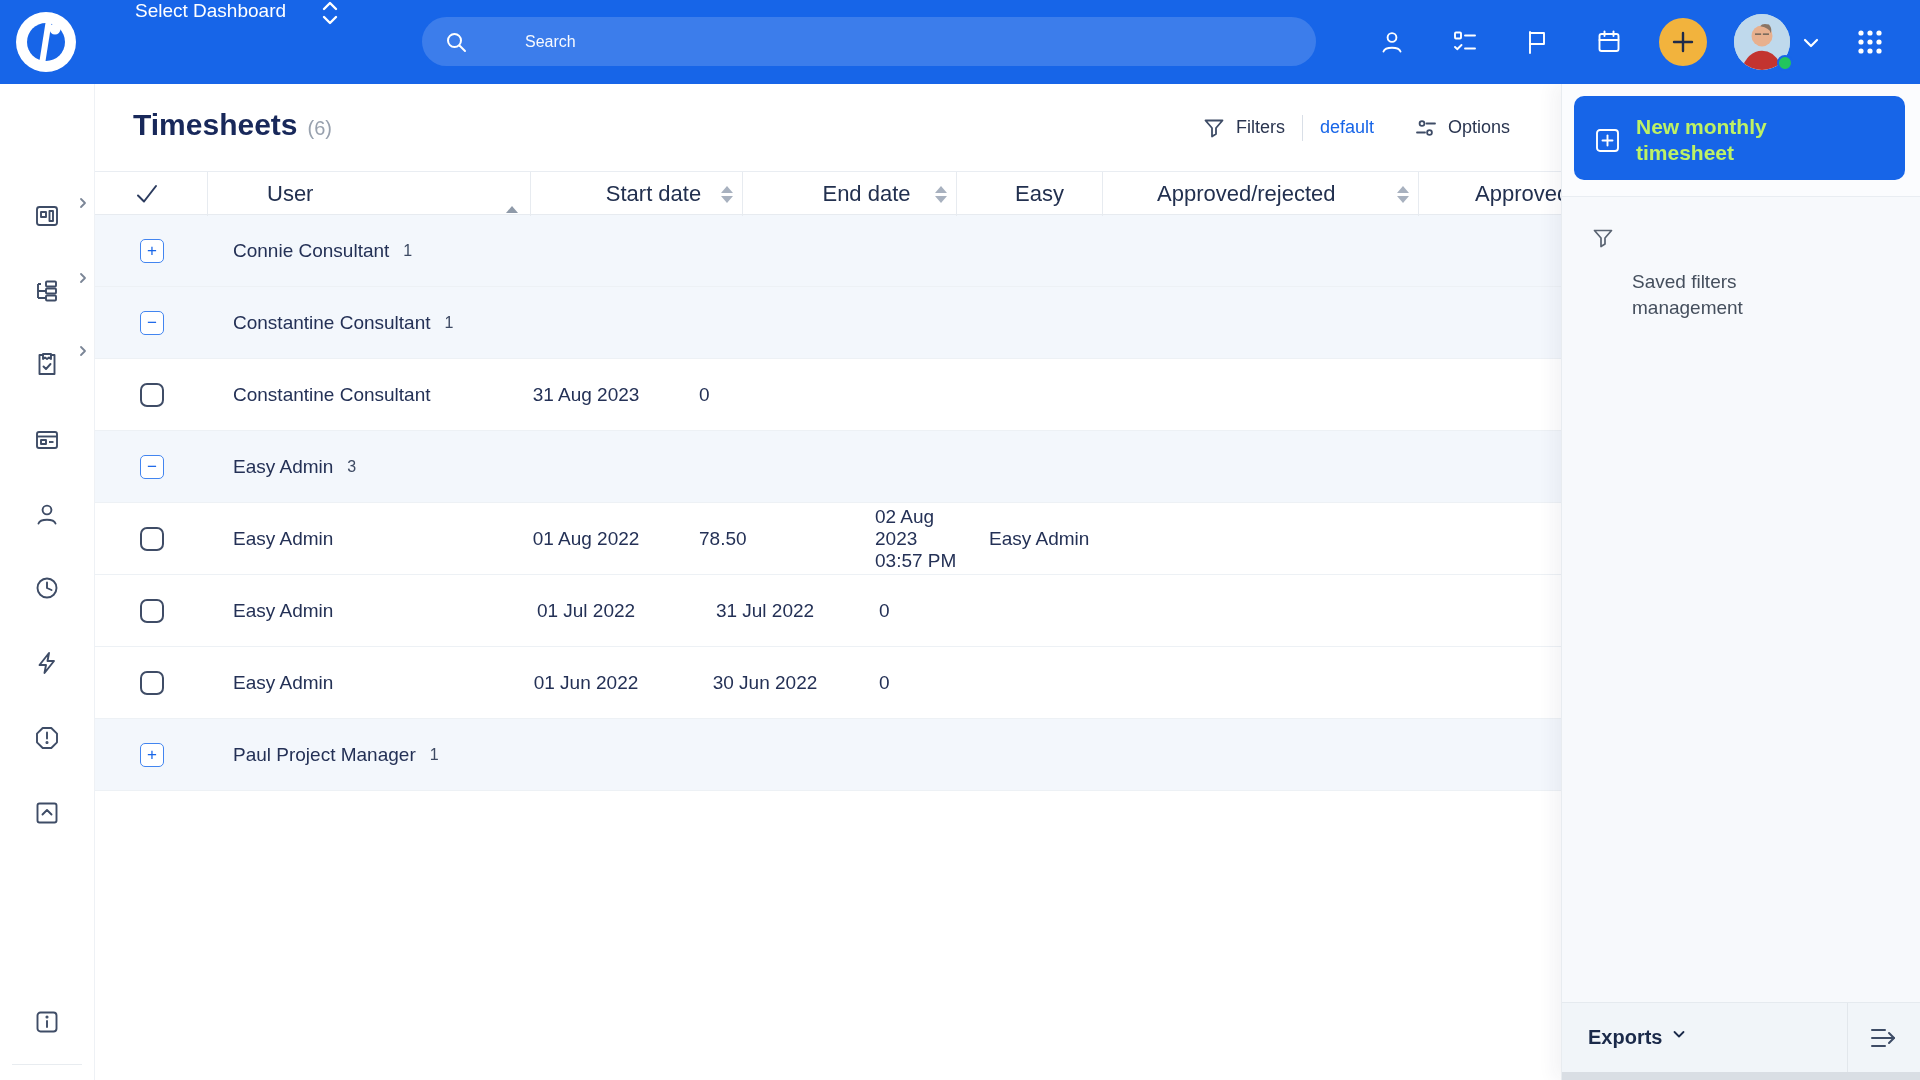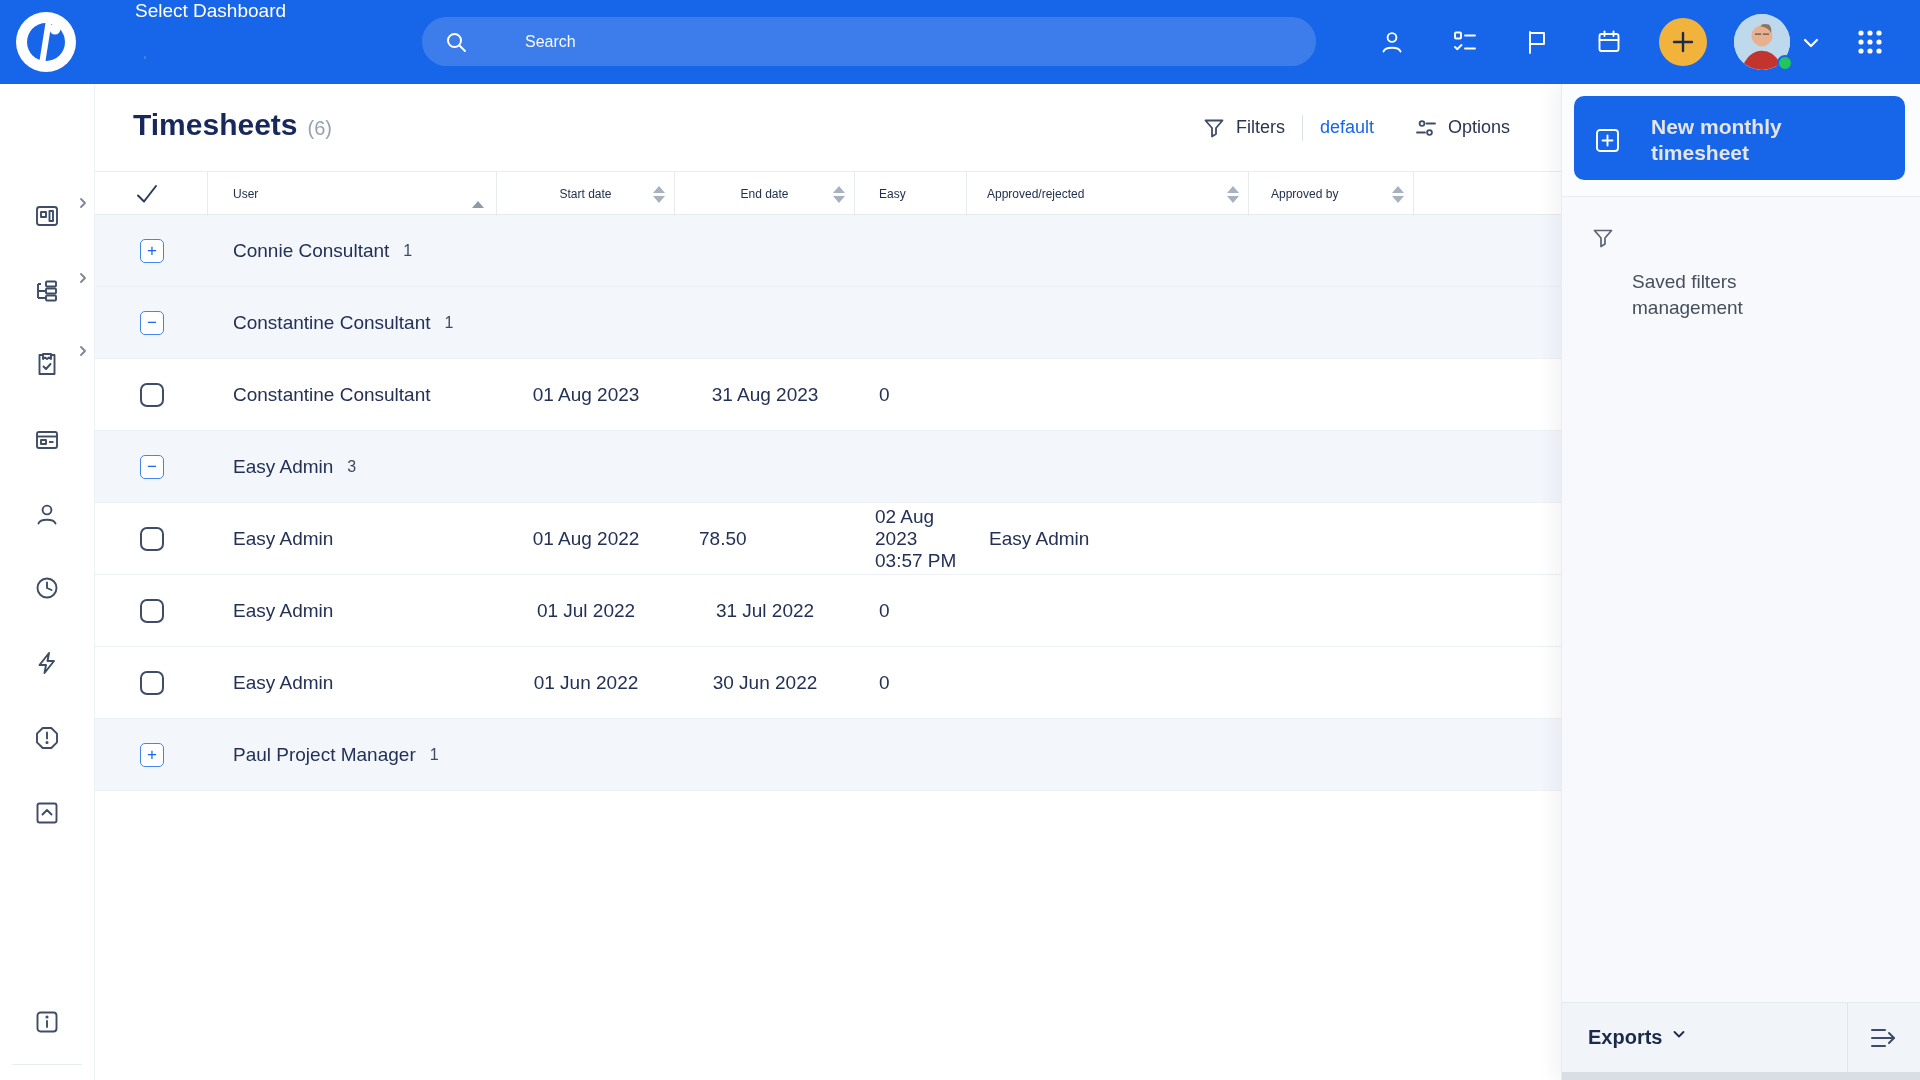--- a/index.html
+++ b/index.html
@@ -28,21 +28,21 @@
     position:absolute; left:0; top:0; width:1920px; height:84px;
     background:var(--blue); z-index:20;
   }
   .logo{
     position:absolute; left:14px; top:10px; width:64px; height:64px;
   }
   .select-dash{
     position:absolute; left:135px; top:0; height:59px;
     display:flex; align-items:flex-start; gap:34px;
     color:#fff; font-size:19px; cursor:pointer;
-    background:transparent; border:none;flex-direction:column;
+    background:transparent; border:none;
   }
   .search-pill{
     position:absolute; left:422px; top:17px; width:894px; height:49px;
     background:rgba(255,255,255,0.16); border-radius:25px;
     display:flex; align-items:center; padding-left:22px; gap:13px;
   }
   .search-pill input{
     background:transparent; border:none; outline:none;
     color:#fde047; font-size:16px; width:780px;
     font-family:"Liberation Sans", sans-serif;
@@ -97,21 +97,21 @@
   .options-group{ margin-left:40px; }
 
   
   .grid-cols{
     display:grid;
     grid-template-columns:113px 289px 178px 180px 112px 282px 165px 1fr;
   }
   .thead{
     height:44px; align-items:center;
     border-top:1px solid #E9EDF2; border-bottom:1px solid var(--hdr-border);
-    font-size:12px; font-weight:500; color:var(--navy);
+    font-size:22px; font-weight:500; color:var(--navy);gap:34px;
   }
   .th{ position:relative; height:44px; display:flex; align-items:center; border-right:1px solid var(--hdr-border); cursor:pointer; background:none; font:inherit; color:inherit; border-top:none; border-bottom:none; border-left:none;}
   .th:last-child{ border-right:none; cursor:default; }
   .th-user{ padding-left:25px; }
   .th-center{ justify-content:center; }
   .th-total{ padding-left:24px; }
   .th-appr{ padding-left:20px; }
   .th-apprby{ padding-left:22px; }
   .selall{ width:26px; height:26px; margin-left:39px; color:#2B3B5E; }
   .sort{ position:absolute; right:9px; display:flex; flex-direction:column; gap:3px; }
@@ -144,22 +144,22 @@
 
   
   .right-panel{
     position:absolute; left:1561px; top:84px; width:359px; height:996px;
     background:var(--panel-bg); border-left:1px solid #E8ECF0;
     box-shadow:-8px 0 16px rgba(30,42,70,0.05);
   }
   .new-btn-section{ padding:12px 15px 16px 12px; background:#FBFCFE; border-bottom:1px solid #E9EDF2; }
   .new-btn{
     width:100%; height:84px; background:var(--blue); border:none; border-radius:10px;
-    color:#e5e5e5; font-size:21px; font-weight:bold; text-align:left;
-    display:flex; align-items:center; gap:30px; padding:4px 18px 0 20px; cursor:pointer;
+    color:#bef264; font-size:21px; font-weight:bold; text-align:left;
+    display:flex; align-items:center; gap:15px; padding:4px 18px 0 20px; cursor:pointer;
     font-family:"Liberation Sans", sans-serif; line-height:1.25;
   }
   .new-btn .btn-label{ width:200px; }
   .saved-filters{
     margin:27px 20px 0 29px; display:flex; gap:17px; align-items:flex-start;
     color:#454F5D; font-size:19px; line-height:1.35; background:none; border:none;
     cursor:pointer; text-align:left; font-family:"Liberation Sans", sans-serif;
   }
   .saved-filters .label{ max-width:185px;margin-top:45px; }
   .sf-icon{ width:24px; height:24px; color:#5A6472; margin-top:2px; flex:none; }
@@ -464,21 +464,20 @@
         <span>Constantine Consultant</span>
         <span class="group-count">1</span>
       </div>
     </div>
 
     <div class="row grid-cols">
       <div class="cell">
           <span class="checkbox"></span>
         </div>
       <div class="cell cell-user">Constantine Consultant</div>
-      <div class="cell cell-center">01 Aug 2023</div>
       <div class="cell cell-center">31 Aug 2023</div>
       <div class="cell cell-total">0</div>
       <div class="cell cell-appr"></div>
       <div class="cell cell-apprby"></div>
       <div class="cell"></div>
     </div>
 
     <div class="row group grid-cols">
       <div class="cell">
           <button class="expand-btn">−</button>

